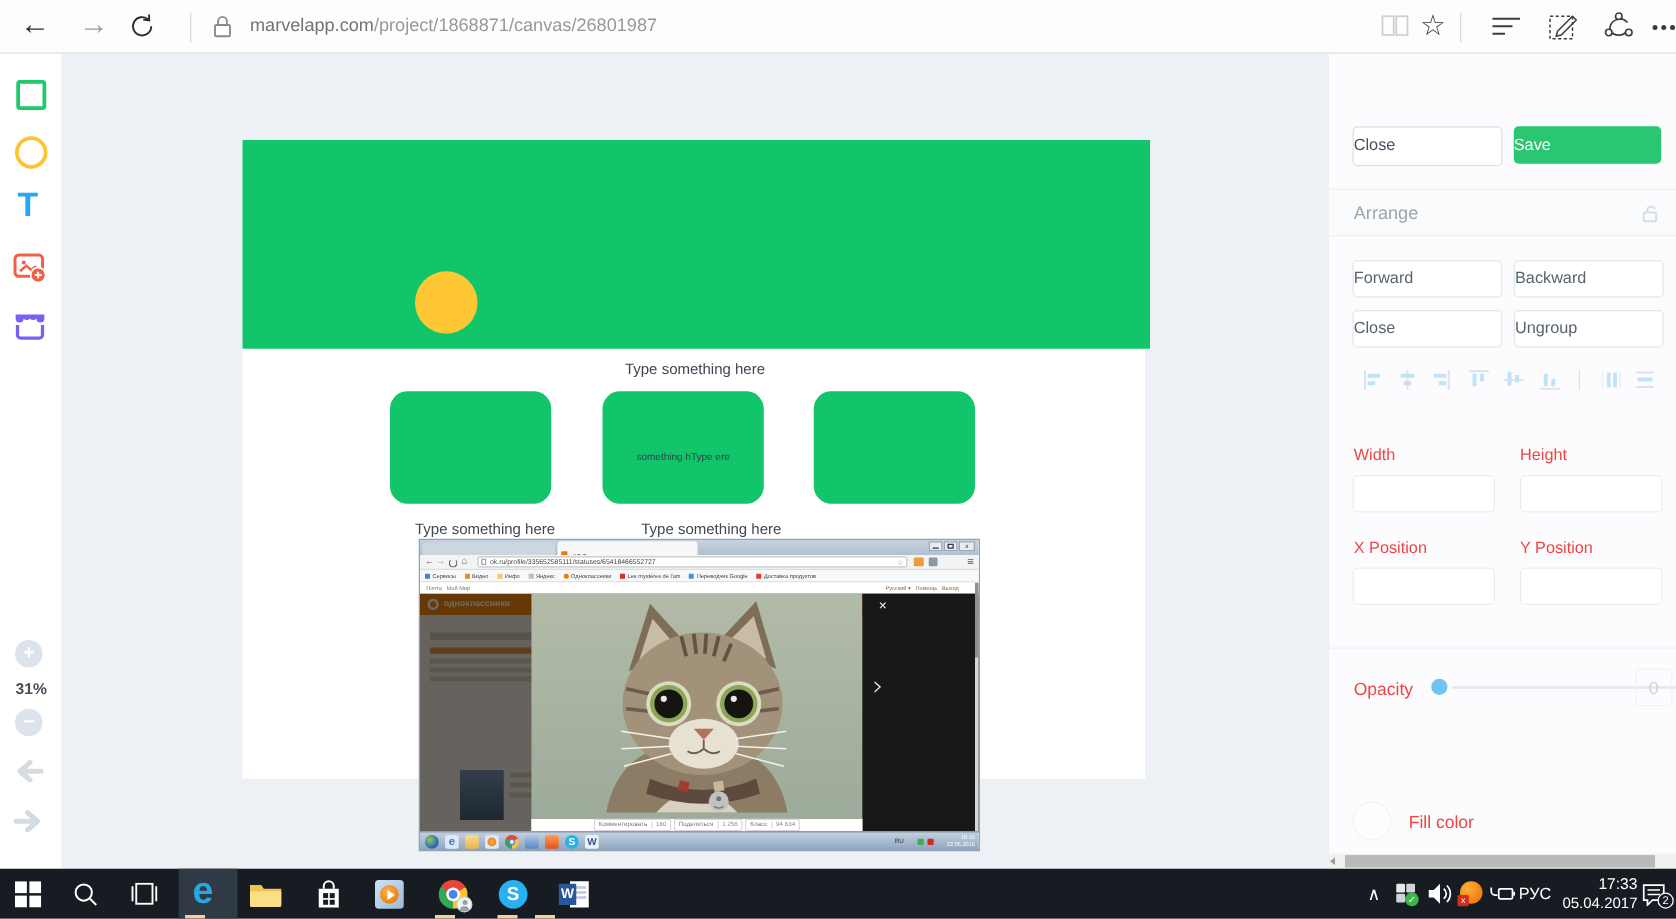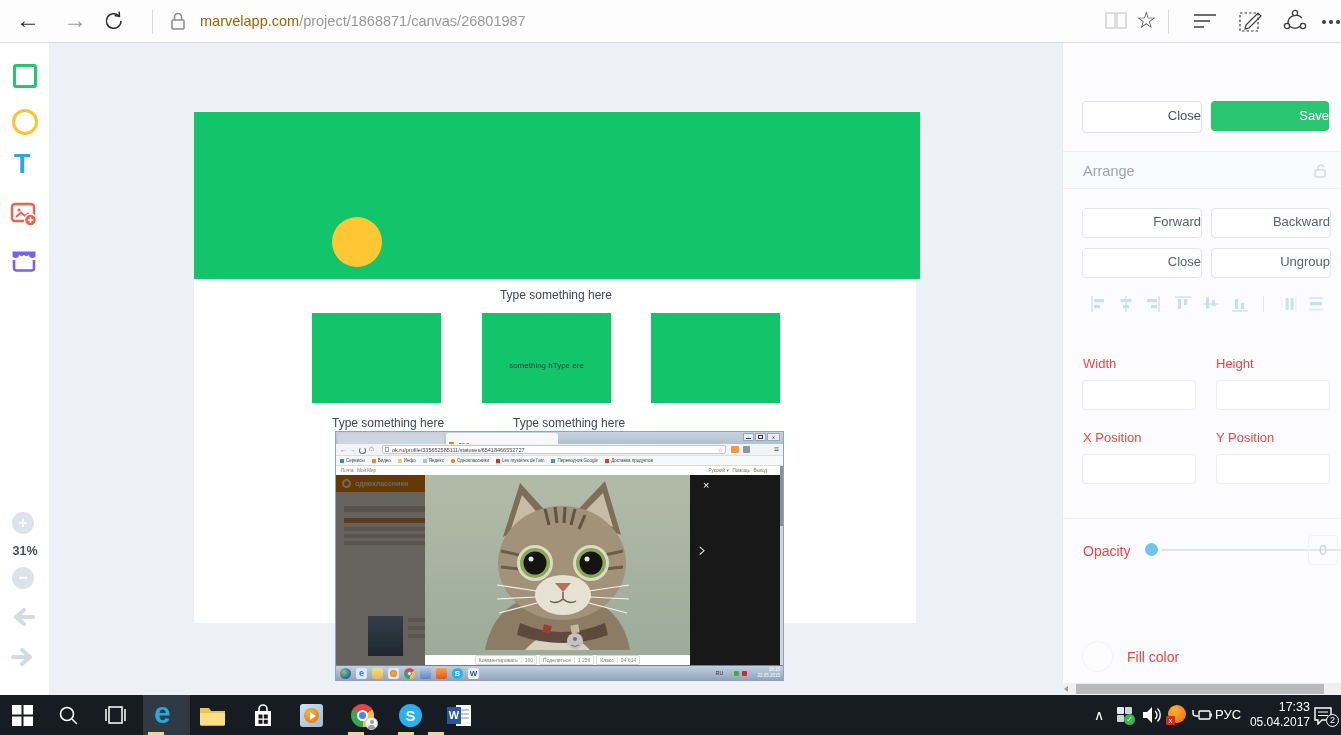--- a/index.html
+++ b/index.html
@@ -11,34 +11,34 @@
   .nav-glyph{position:absolute;font-size:24px;color:#2b2b2b;line-height:1;}
   .vdiv{position:absolute;width:1px;height:24px;background:#d9d9d9;top:10px;}
   .urltext{position:absolute;top:13px;font-size:14.5px;white-space:nowrap;}
   .dots{position:absolute;width:4px;height:4px;border-radius:50%;background:#3c3c3c;box-shadow:7px 0 0 #3c3c3c,14px 0 0 #3c3c3c;}
   
   #tools{position:absolute;left:0;top:43px;width:50px;height:652px;background:#fff;border-right:1px solid #eceef1;box-sizing:border-box;}
   .zoombtn{position:absolute;left:12px;width:22px;height:22px;border-radius:50%;background:#dde3ea;color:#fff;font-size:16px;font-weight:bold;text-align:center;line-height:21px;}
   
   #canvas{position:absolute;left:50px;top:43px;width:1012px;height:652px;background:#edf0f4;overflow:hidden;}
   .cnvtext{position:absolute;font-size:12px;color:#3c4854;}
-  .greensq{position:absolute;width:129px;height:90px;background:#13c56a;}
+  .greensq{position:absolute;width:129px;height:90px;background:#13c56a;border-radius:14px;}
   
   #shot{position:absolute;left:286px;top:389px;width:447px;height:248px;background:#fff;outline:1px solid #93a2b4;font-family:"Liberation Sans",sans-serif;}
   #shot .t5{font-size:5px;color:#333;}
   .bm{display:inline-flex;align-items:center;margin-right:7px;white-space:nowrap;font-size:4.5px;color:#444;}
   .bmdot{display:inline-block;width:4px;height:4px;margin-right:2px;}
   .act{display:inline-flex;align-items:center;border:1px solid #d8d8d8;border-radius:2px;background:#fff;height:8px;padding:0 3px;margin:0 1px;font-size:5px;color:#777;white-space:nowrap;}
   .act .cnt{border-left:1px solid #ddd;margin-left:3px;padding-left:3px;color:#888;}
   .tbicon{width:11px;height:11px;border-radius:2px;display:inline-block;margin-right:5px;}
   
   #panel{position:absolute;left:1062px;top:43px;width:279px;height:652px;background:#fcfcfe;border-left:1px solid #e7eaee;box-sizing:border-box;}
   .sechdr{position:absolute;left:0;width:279px;background:#fafbfc;border-top:1px solid #edf0f3;border-bottom:1px solid #edf0f3;box-sizing:border-box;}
   .seclbl{position:absolute;left:20px;font-size:14.5px;color:#9aa5af;}
-  .pbtn{position:absolute;width:118px;height:28px;background:#fff;border:1px solid #e2e7ec;border-radius:4px;font-size:13px;color:#57636f;text-align:right;line-height:26px;cursor:pointer;}
+  .pbtn{position:absolute;width:118px;height:28px;background:#fff;border:1px solid #e2e7ec;border-radius:4px;font-size:13px;color:#57636f;text-align:left;line-height:26px;cursor:pointer;}
   .plbl{position:absolute;font-size:13px;color:#ef4444;}
   .pinput{position:absolute;width:114px;height:30px;border:1px solid #eaeef2;border-radius:4px;background:#fff;box-sizing:border-box;outline:none;}
   
   #taskbar{position:absolute;left:0;top:695px;width:1341px;height:40px;background:#171c23;}
   .tb-underline{position:absolute;bottom:0;height:3px;width:16px;background:#f5d099;}
   .traytxt{color:#fff;font-size:13px;position:absolute;}
   
   #hscroll{position:absolute;left:1060px;top:683px;width:281px;height:12px;background:#f0f0f0;}
   #hscroll .thumb{position:absolute;left:16px;top:1px;width:248px;height:10px;background:#b8babc;}
   #hscroll .larrow{position:absolute;left:4px;top:3px;width:0;height:0;border-top:3px solid transparent;border-bottom:3px solid transparent;border-right:4px solid #9a9a9a;}
@@ -54,21 +54,21 @@
     <svg class="abs" style="left:102px;top:9px;" width="24" height="24" viewBox="0 0 24 24">
       <path d="M19 12a7.3 7.3 0 1 1-2.2-5.2" fill="none" stroke="#2b2b2b" stroke-width="1.5"></path>
       <path d="M17.2 2.6 L17.4 7.4 L12.6 6.6" fill="none" stroke="#2b2b2b" stroke-width="1.5"></path>
     </svg>
     <div class="vdiv" style="left:152px;"></div>
     <svg class="abs" style="left:170px;top:11px;" width="16" height="21" viewBox="0 0 16 21">
       <rect x="2" y="9" width="12" height="9" rx="1" fill="none" stroke="#8a8a8a" stroke-width="1.5"></rect>
       <path d="M4.5 9 V6 a3.5 3.5 0 0 1 7 0 V9" fill="none" stroke="#8a8a8a" stroke-width="1.5"></path>
     </svg>
     <div class="urltext" style="left:200px;">
-      <span style="color:#a16207;margin-top:20px;">marvelapp.com</span><span style="color:#989898;">/project/1868871/canvas/26801987</span>
+      <span style="color:#737373;margin-top:20px;">marvelapp.com</span><span style="color:#989898;">/project/1868871/canvas/26801987</span>
     </div>
     <svg class="abs" style="left:1104px;top:11px;" width="24" height="20" viewBox="0 0 24 20">
       <rect x="2" y="2" width="9" height="15" fill="none" stroke="#cfcfcf" stroke-width="1.4"></rect>
       <rect x="13" y="2" width="9" height="15" fill="none" stroke="#cfcfcf" stroke-width="1.4"></rect>
     </svg>
     <span class="abs" style="left:1136px;top:7px;font-size:23px;color:#3c3c3c;">☆</span>
     <div class="vdiv" style="left:1168px;"></div>
     <svg class="abs" style="left:1192px;top:12px;" width="26" height="18" viewBox="0 0 26 18">
       <path d="M2 3 h22 M2 9 h16 M2 15 h10" stroke="#3c3c3c" stroke-width="1.6"></path>
     </svg>

